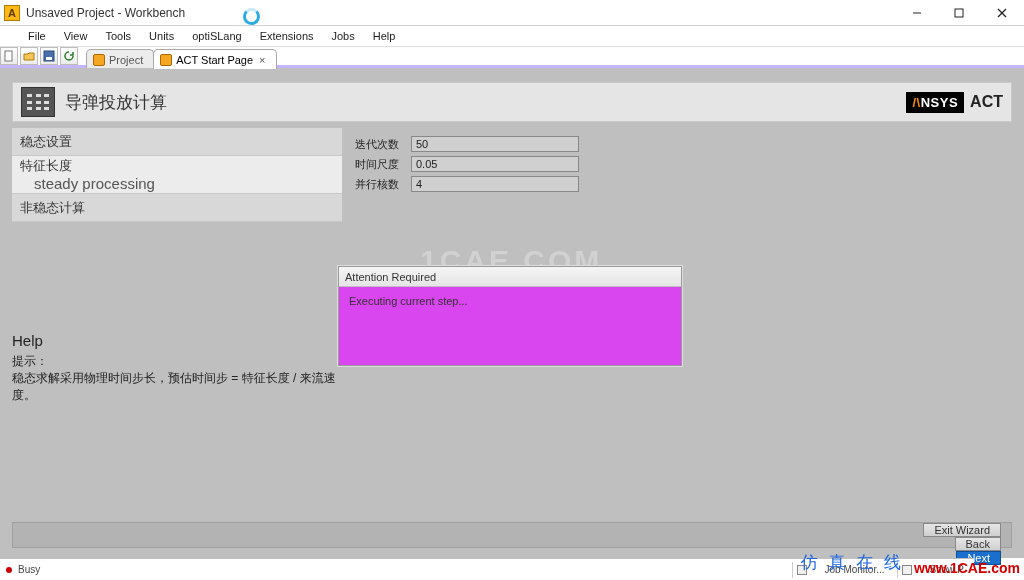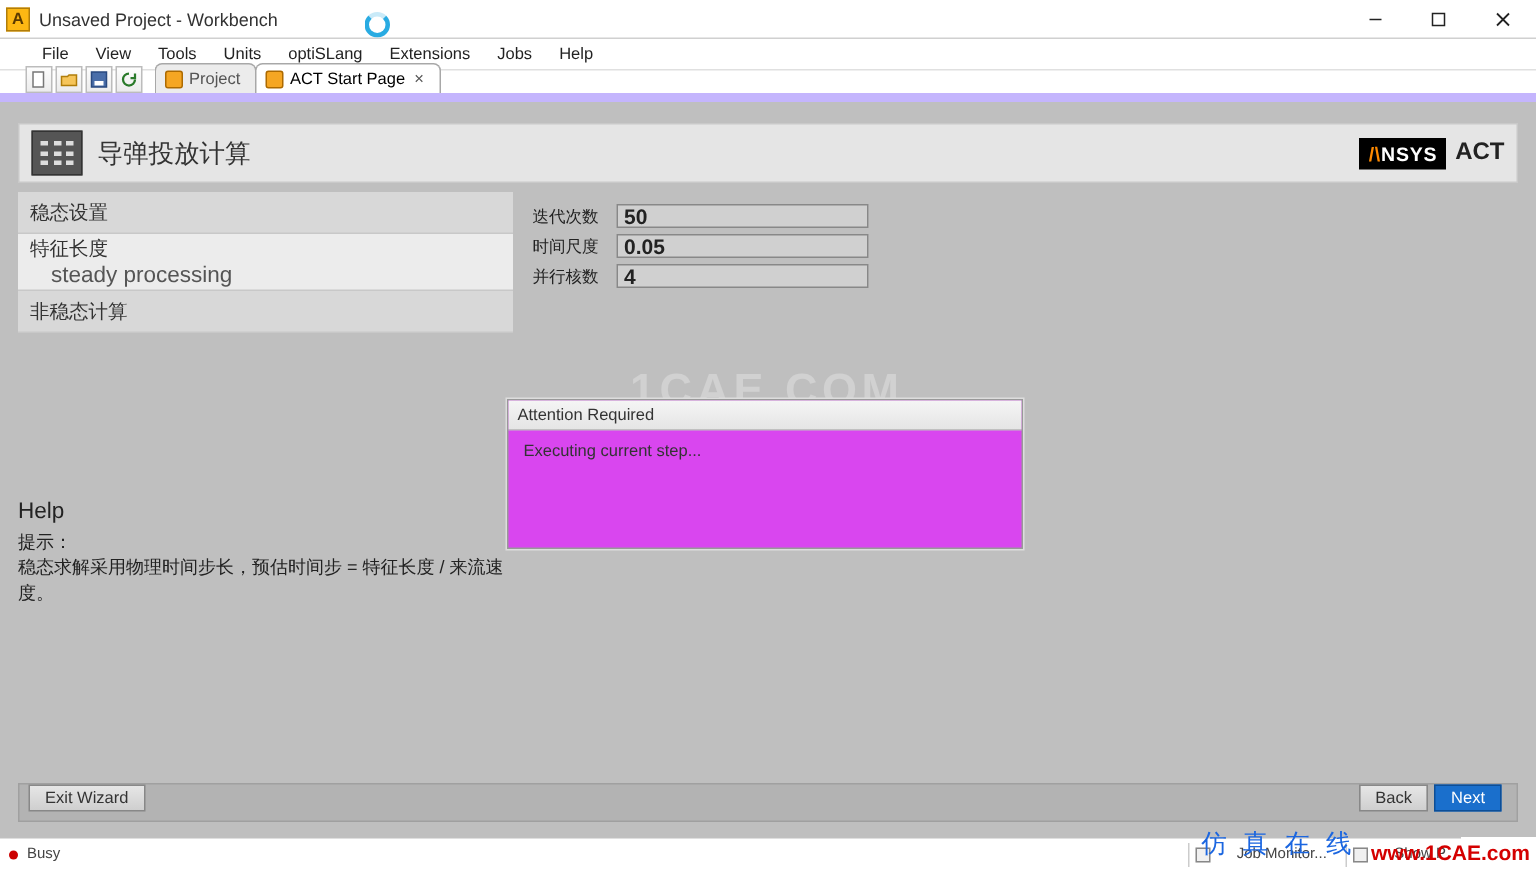--- a/index.html
+++ b/index.html
@@ -11,21 +11,21 @@
     .titlebar .spacer { flex: 1; }
     .win-btns { display: flex; }
     .win-btn { width: 42px; height: 25px; display: flex; align-items: center; justify-content: center; color: #222; font-family: monospace; }
     .win-btn.close { width: 44px; }
     .win-btn svg { width: 10px; height: 10px; }
     .busy-cursor { position: absolute; left: 243px; top: 8px; width: 17px; height: 17px; border: 3px solid #29abe2; border-top-color: rgba(41,171,226,0.25); border-radius: 50%; }
     
     .menubar { height: 20px; background: #fff; display: flex; align-items: center; padding-left: 20px; gap: 2px; }
     .menu-item { padding: 2px 8px; font-size: 11px; color: #222; }
     
-    .toolbar { height: 22px; background: #fff; display: flex; align-items: flex-end; padding-left: 17px; gap: 2px; border-top: 1px solid #e0e0e0; border-bottom: 6px solid #c4b5fd; }
+    .toolbar { height: 22px; background: #fff; display: flex; align-items: flex-start; padding-left: 0; gap: 2px; border-top: 1px solid #e0e0e0; border-bottom: 3px solid #c4b5fd; }
     .tbtn { width: 18px; height: 18px; border: 1px solid #bcbcbc; background: linear-gradient(#fdfdfd,#ececec); display:flex;align-items:center;justify-content:center;font-size:10px; }
     .tbtn svg { width:12px; height:12px; }
     .tabbar { display: flex; align-items: flex-end; margin-left: 6px; height: 22px; }
     .doc-tab { height: 20px; padding: 0 10px 0 6px; display: flex; align-items: center; gap: 4px; font-size: 11px; border: 1px solid #a8a8a8; border-bottom: none; border-top-left-radius: 5px; border-top-right-radius: 5px; background: #ececec; margin-right: -1px; color:#555; }
     .doc-tab.active { background: #fff; position: relative; z-index: 2; color:#000; }
     .tab-icon { width: 12px; height: 12px; background: #f5a623; border:1px solid #ad6a00; border-radius:2px; }
     .tab-x { font-size: 11px; color:#555; margin-left:2px; }
     
     .canvas { position: absolute; left: 0; top: 68px; width: 1024px; height: 490px; background: #bfbfbf; }
     .canvas::after { content:""; position:absolute; left:338px; top:168px; font-size:32px; letter-spacing:4px; color:rgba(255,255,255,0.35); font-weight:bold; }
@@ -40,31 +40,31 @@
     .act { font-size:16px; font-weight:bold; color:#222; margin-left:6px;}
     
     .side { position:absolute; left:12px; top:60px; width:330px;}
     .side-item { height:28px; display:flex; align-items:center; padding-left:8px; font-size:13px; background:#d8d8d8; border-bottom:1px solid #c8c8c8; color:#333;}
     .side-item.sel { background:#ececec; height:38px; flex-direction:column; align-items:flex-start; justify-content:center; padding-left:8px;}
     .side-item.sel .sub { font-size:15px; color:#555; padding-left:14px;}
     
     .form { position:absolute; left:355px; top:66px; }
     .frow { display:flex; align-items:center; height:20px; font-size:11px; color:#222;}
     .frow .lbl { width:56px; text-align:left; }
-    .frow .val { width:168px; height:16px; border:1px solid #888; background:#d0d0d0; padding:0 4px; font-size:14px; color:#222; display:flex;align-items:center;font-weight:bold;}
+    .frow .val { width:168px; height:16px; border:1px solid #888; background:#d0d0d0; padding:0 4px; font-size:11px; color:#222; display:flex;align-items:center;}
     
     .dlg { position:absolute; left:338px; top:198px; width:344px; height:100px; background:#d946ef; border:1px solid #999; box-shadow:0 0 0 1px #ddd;}
     .dlg-title { height:20px; background:linear-gradient(#f5f5f5,#e5e5e5); border-bottom:1px solid #c0c0c0; font-size:11px; color:#333; display:flex;align-items:center;padding-left:6px;}
     .dlg-body { padding:8px 10px; font-size:11px; color:#333;}
     
     .help { position:absolute; left:12px; top:264px; width:326px;}
     .help h4 { font-size:15px; font-weight:normal; color:#222; margin-bottom:4px;}
     .help .line { font-size:12px; color:#222; line-height:1.4;}
     
-    .btnbar { position:absolute; left:12px; top:454px; width:1000px; height:26px; background:#b3b3b3; display:flex; align-items:flex-start; padding:0 6px; border:1px solid #a0a0a0;}
+    .btnbar { position:absolute; left:12px; top:454px; width:1000px; height:26px; background:#b3b3b3; display:flex; align-items:flex-end; padding:0 6px; border:1px solid #a0a0a0;flex-direction:column;}
     .btn { height:18px; padding:0 10px; font-size:11px; display:flex;align-items:center; border:1px solid #888; background:linear-gradient(#e6e6e6,#cfcfcf); color:#333; margin-right:4px;}
     .btn.primary { background:#1a6fcc; color:#fff; border-color:#0d4e96;}
     .btnbar .spacer{flex:1;}
     
     .status { position:absolute; left:0; top:558px; width:974px; height:22px; background:#fff; border-top:1px solid #c0c0c0; display:flex; align-items:center; padding:0 6px; font-size:10px; color:#444;}
     .status .dot { width:6px;height:6px;border-radius:50%;background:#c00;margin-right:6px;}
     .status .spacer{flex:1;}
     .status-seg { display:flex;align-items:center; gap:18px; margin-left:8px; padding:0 4px; border-left:1px solid #ccc; height:16px;}
     .status-seg .sq { width:10px;height:10px;border:1px solid #888;background:#f0f0f0;}
     

